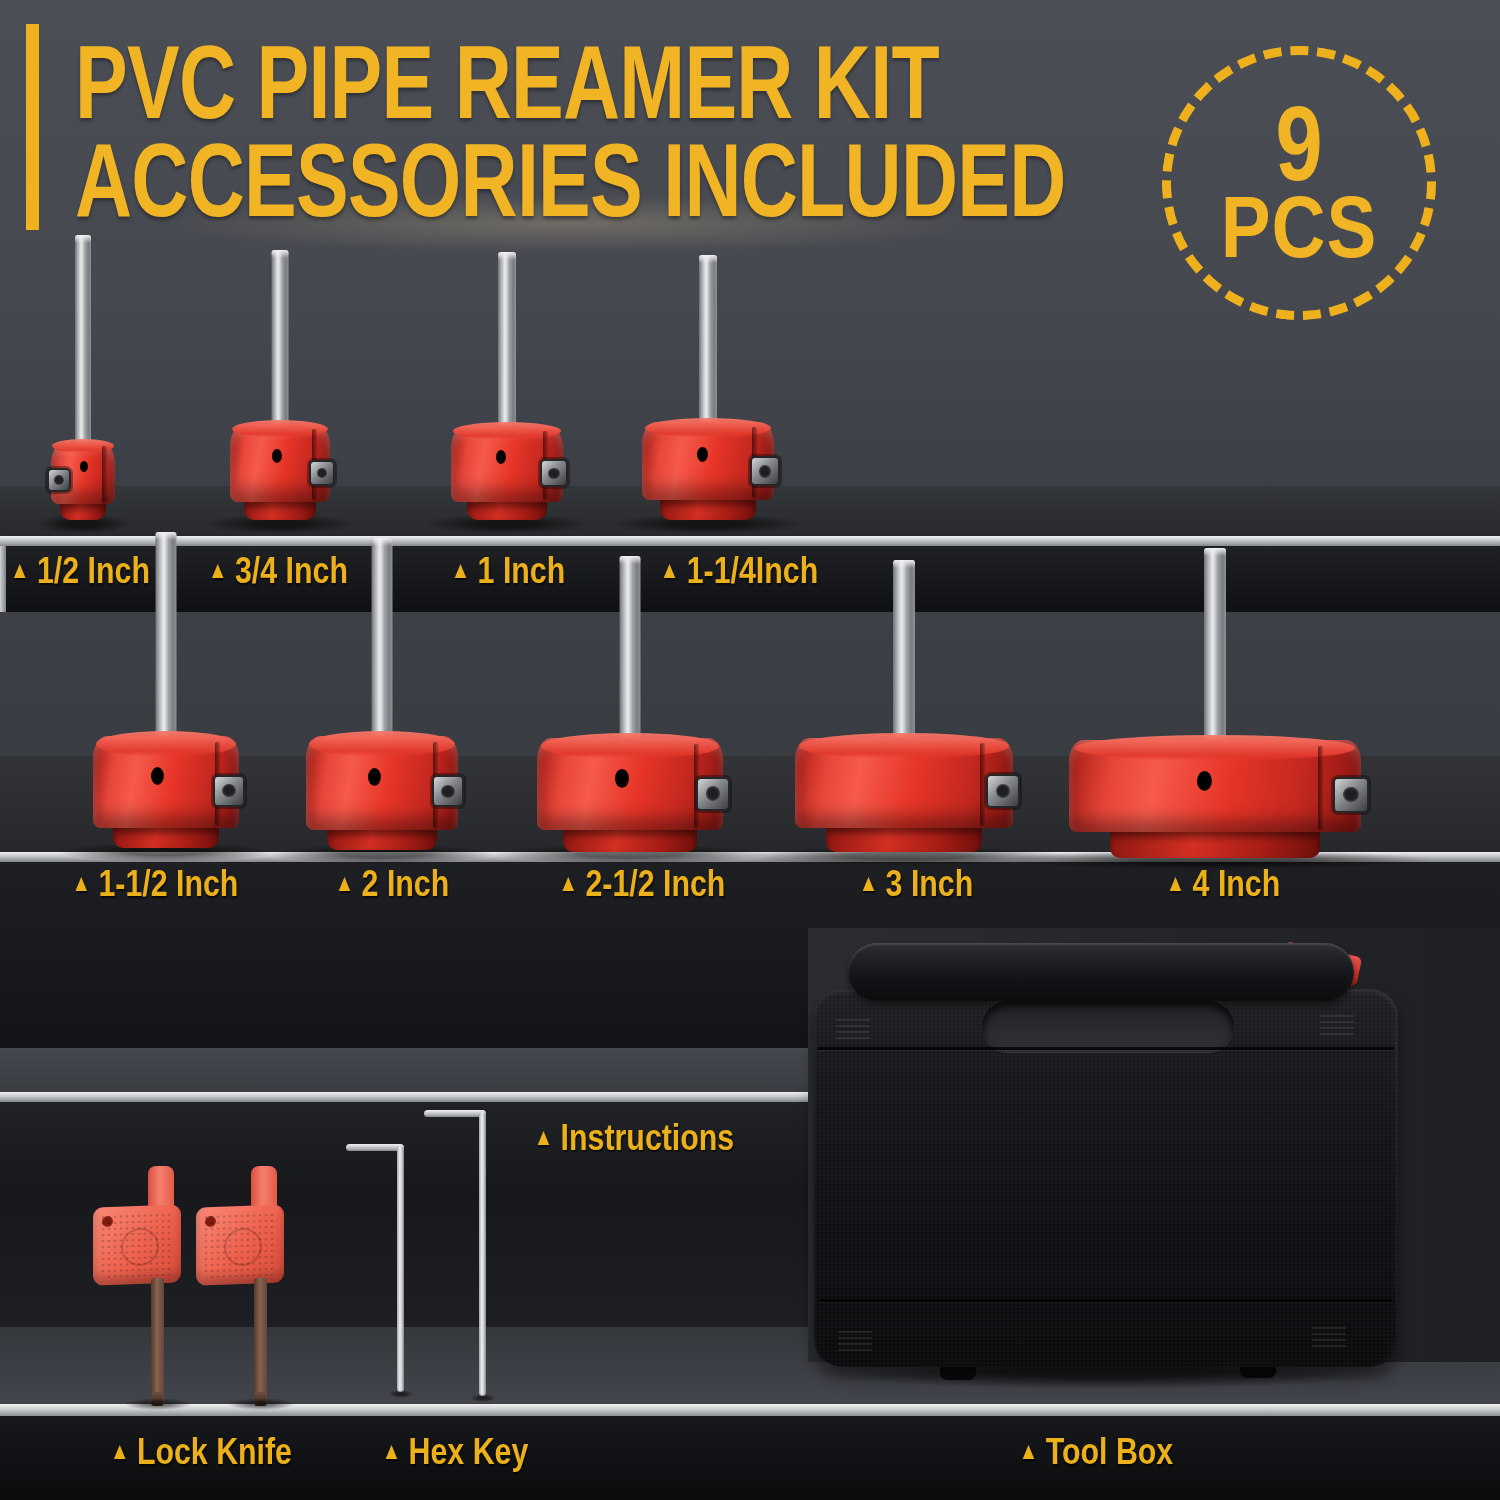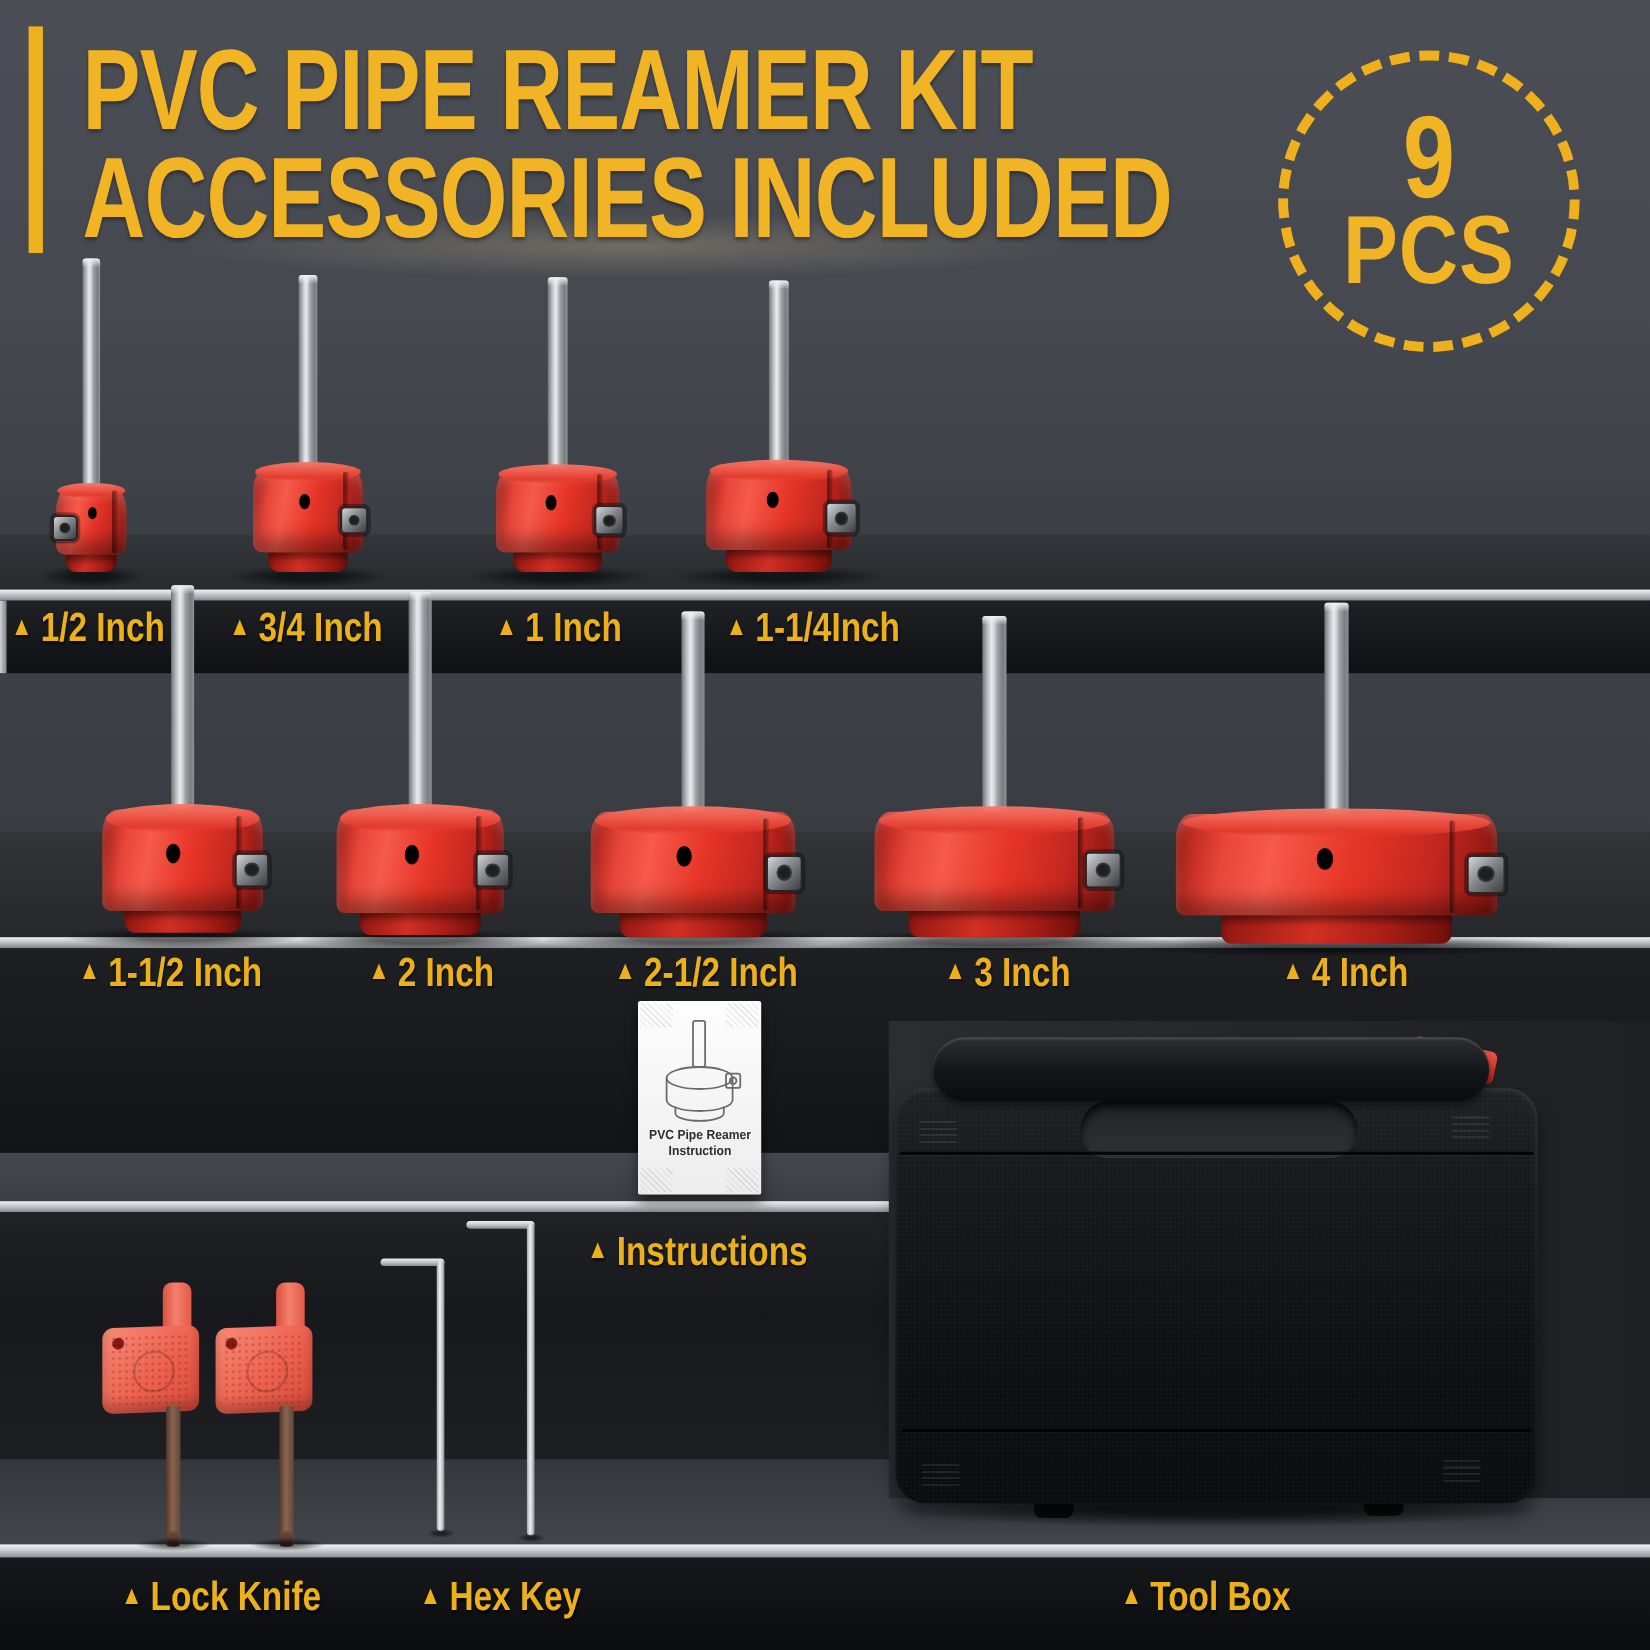--- a/index.html
+++ b/index.html
@@ -305,40 +305,20 @@
     </div>
   <div class="plabel" style="left:916px;top:863px;">
     <span class="tri">▲</span>
     <span>3 Inch</span>
     </div>
   <div class="plabel" style="left:1223px;top:863px;">
     <span class="tri">▲</span>
     <span>4 Inch</span>
     </div>
 
-  <div class="abs card">
-    <div class="hatch h-tl"></div>
-    <div class="hatch h-tr"></div>
-    <div class="hatch h-bl"></div>
-    <div class="hatch h-br"></div>
-    <svg class="cardArt" width="88" height="100" viewBox="0 0 88 100">
-      <g fill="none" stroke="#6a6a6a" stroke-width="1.6">
-        <rect x="38" y="4" width="11" height="42" rx="2"></rect>
-        <ellipse cx="44" cy="56" rx="30" ry="10"></ellipse>
-        <path d="M14 56 V76 a30 10 0 0 0 60 0 V56"></path>
-        <path d="M22 82 v6 a22 7 0 0 0 44 0 v-6"></path>
-        <rect x="68" y="52" width="13" height="13" rx="2"></rect>
-        <circle cx="74.5" cy="58.5" r="3"></circle>
-      </g>
-    </svg>
-    <div class="cardText">
-      <div>PVC Pipe Reamer</div>
-      <div>Instruction</div>
-    </div>
-  </div>
 
   <div class="plabel" style="left:634px;top:1117px;">
     <span class="tri">▲</span>
     <span>Instructions</span>
     </div>
 
   <div class="lockknife" style="left:93px;">
     <div class="lk-tab"></div>
     <div class="lk-body">
       <div class="lk-hole"></div>

